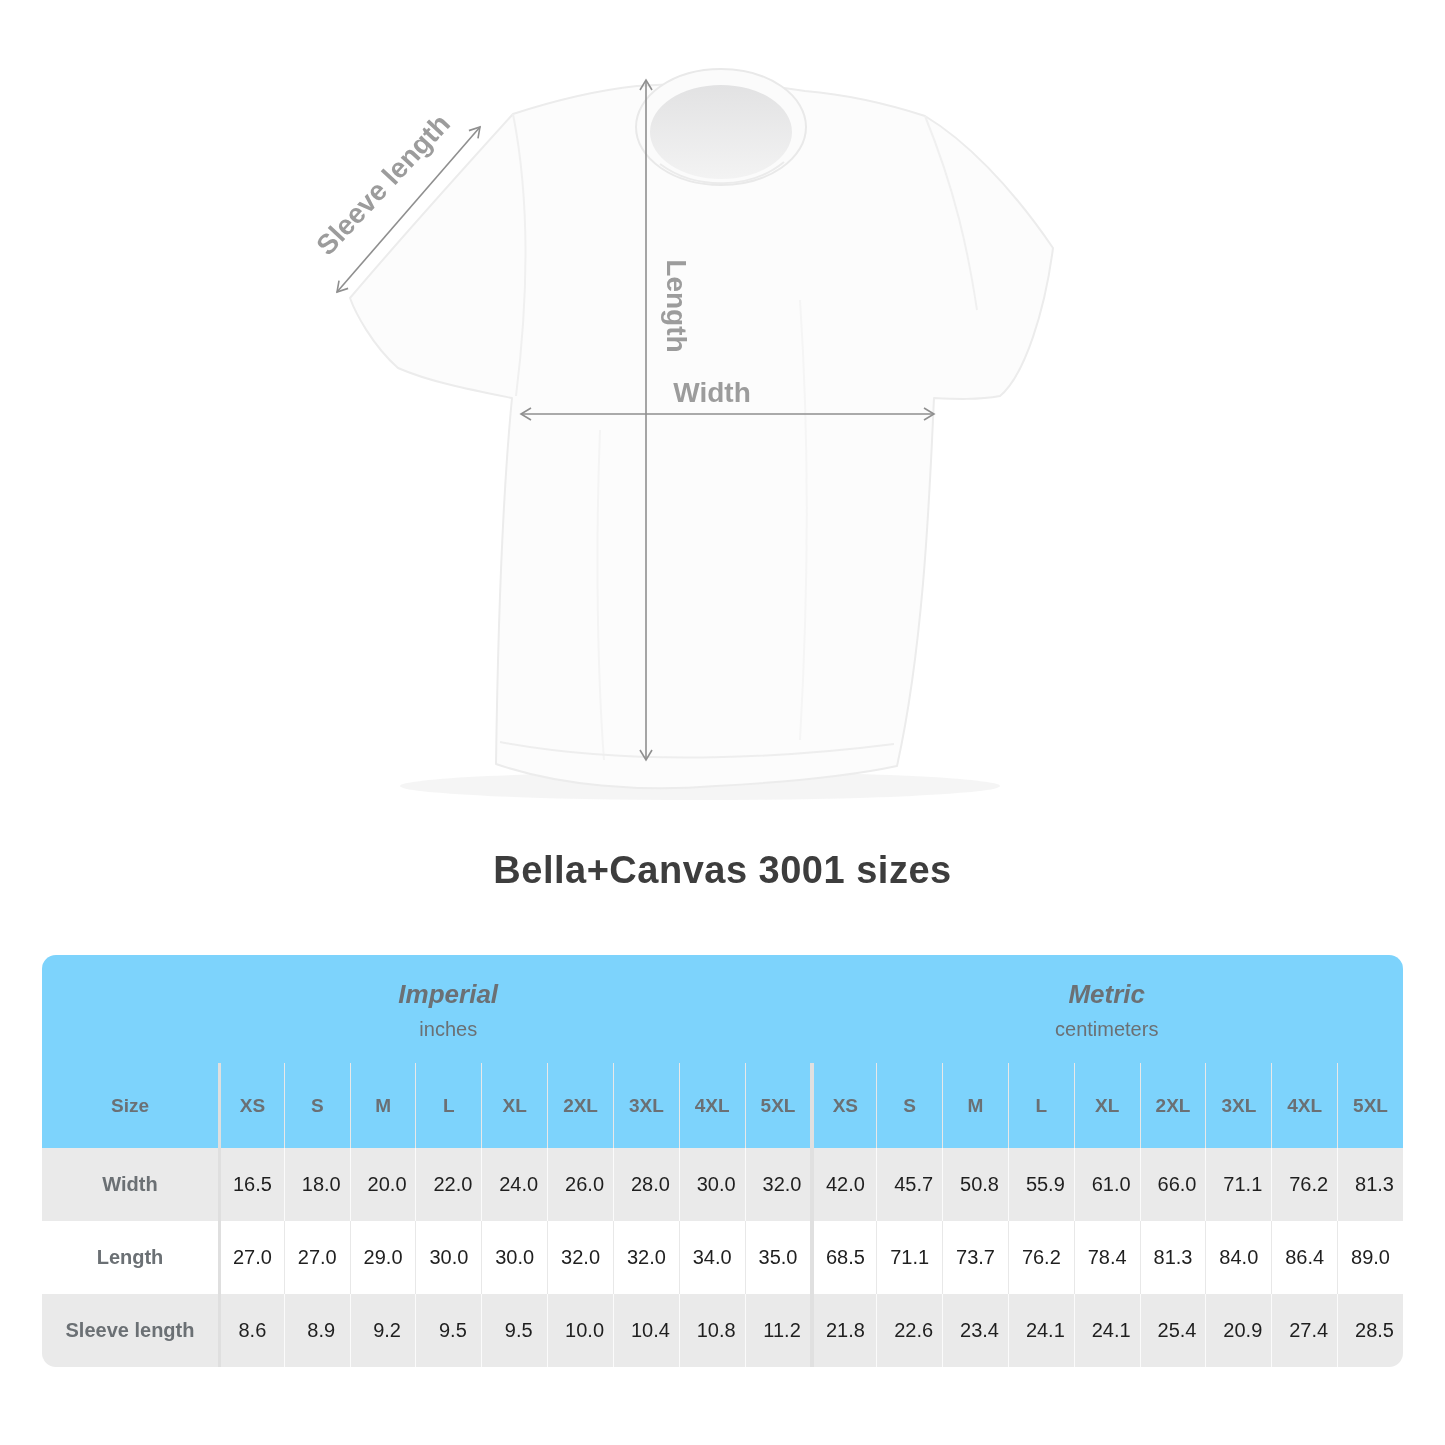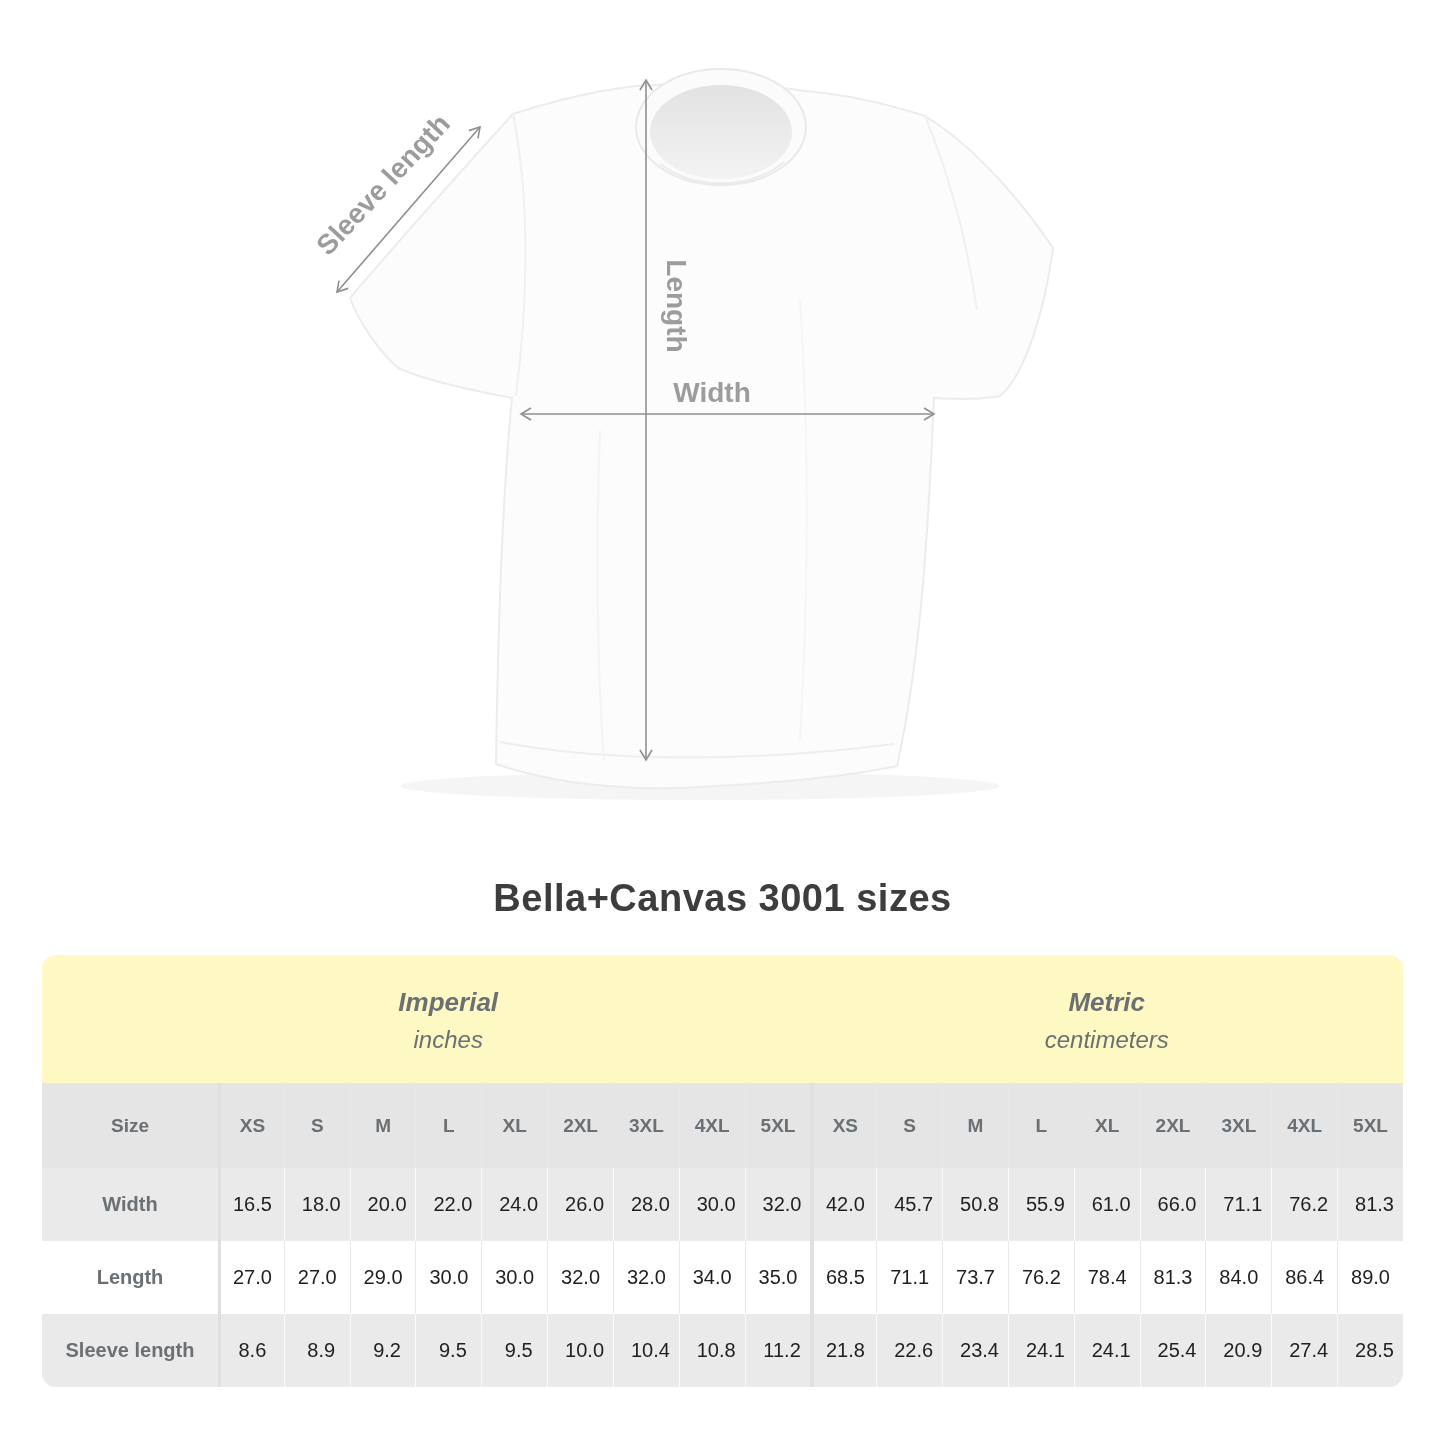--- a/index.html
+++ b/index.html
@@ -3,43 +3,43 @@
 <meta charset="utf-8">
 <style>
   html,body{margin:0;padding:0;background:#fff;}
   .stage{
     position:relative;width:1445px;height:1445px;background:#ffffff;
     font-family:"Liberation Sans", sans-serif;overflow:hidden;
   }
   
   .diagram{position:absolute;left:0;top:0;width:1445px;height:845px;}
   
-  .caption{position:absolute;left:0;top:849px;width:1445px;text-align:center;margin-top:28px;}
+  .caption{position:absolute;left:0;top:849px;width:1445px;text-align:center;}
   .caption h1{
     margin:0;font-size:38px;font-weight:700;color:#3d3d3d;letter-spacing:.5px;
   }
   .caption p{
     margin:9px 0 0 0;font-size:22px;font-style:italic;color:#555;
   }
   
   .size-table{
     position:absolute;left:42px;top:955px;width:1361px;
     border-collapse:separate;border-spacing:0;table-layout:fixed;
   }
   .size-table col.label-col{width:176px;}
   .size-table th,.size-table td{
     padding:0;text-align:center;vertical-align:middle;font-weight:400;
   }
-  tr.units-row th{height:128px;background:#fef9c3;}
+  tr.units-row th{height:108px;background:#7dd3fc;}
   tr.units-row th.u-imp{border-top-left-radius:14px;}
   tr.units-row th.u-met{border-top-right-radius:14px;}
   .unit-name{font-size:26px;font-weight:700;font-style:italic;color:#6b7074;padding-top:2px;}
   .u-imp .unit-name,.u-imp .unit-sub{transform:translateX(22px);}
-  .unit-sub{font-size:24px;font-style:italic;color:#6b7074;margin-top:8px;}
-  tr.sizes-row th{height:85px;background:#e5e5e5;font-size:19px;font-weight:700;color:#6b7074;}
+  .unit-sub{font-size:20px;color:#6b7074;margin-top:8px;}
+  tr.sizes-row th{height:85px;background:#7dd3fc;font-size:19px;font-weight:700;color:#6b7074;}
   tr.data-row td{height:73px;font-size:20px;color:#1f1f1f;}
   tr.data-row th{font-size:20px;font-weight:700;color:#6b7074;}
   tr.row-white td,tr.row-white th{background:#ffffff;}
   tr.row-gray td,tr.row-gray th{background:#eaeaea;}
   
   tr.sizes-row .sep,tr.row-white .sep{border-left:1px solid #e8e8e8;}
   tr.row-gray .sep{border-left:1px solid rgba(255,255,255,.8);padding-left:8px;}
   .fd{border-left:3px solid #dfdfdf !important;}
   .ms{border-left:4px solid #e0e0e0 !important;}
   tr.last-row th{border-bottom-left-radius:14px;}

